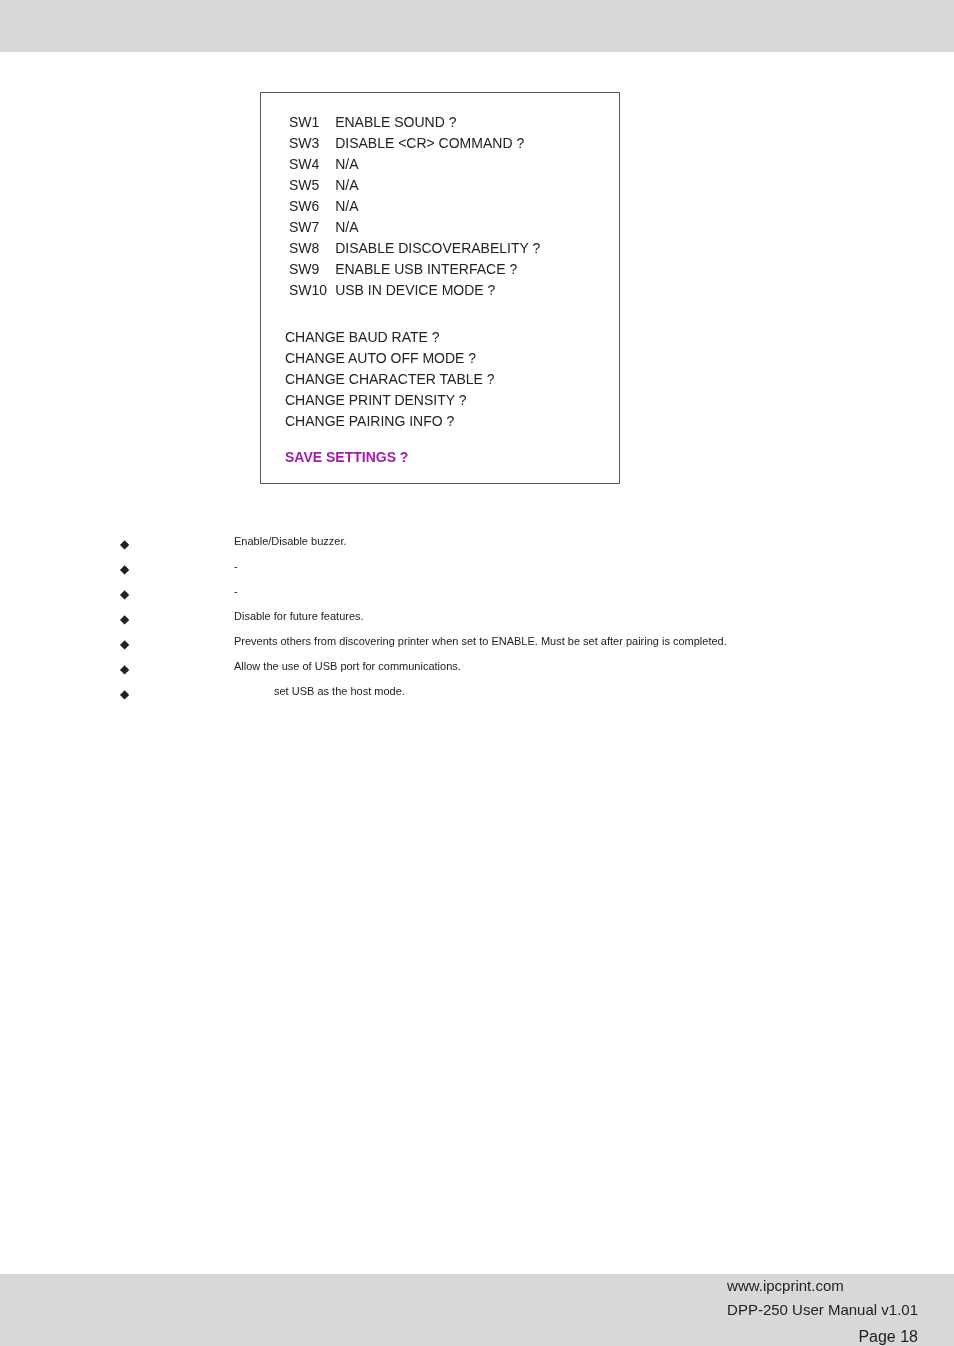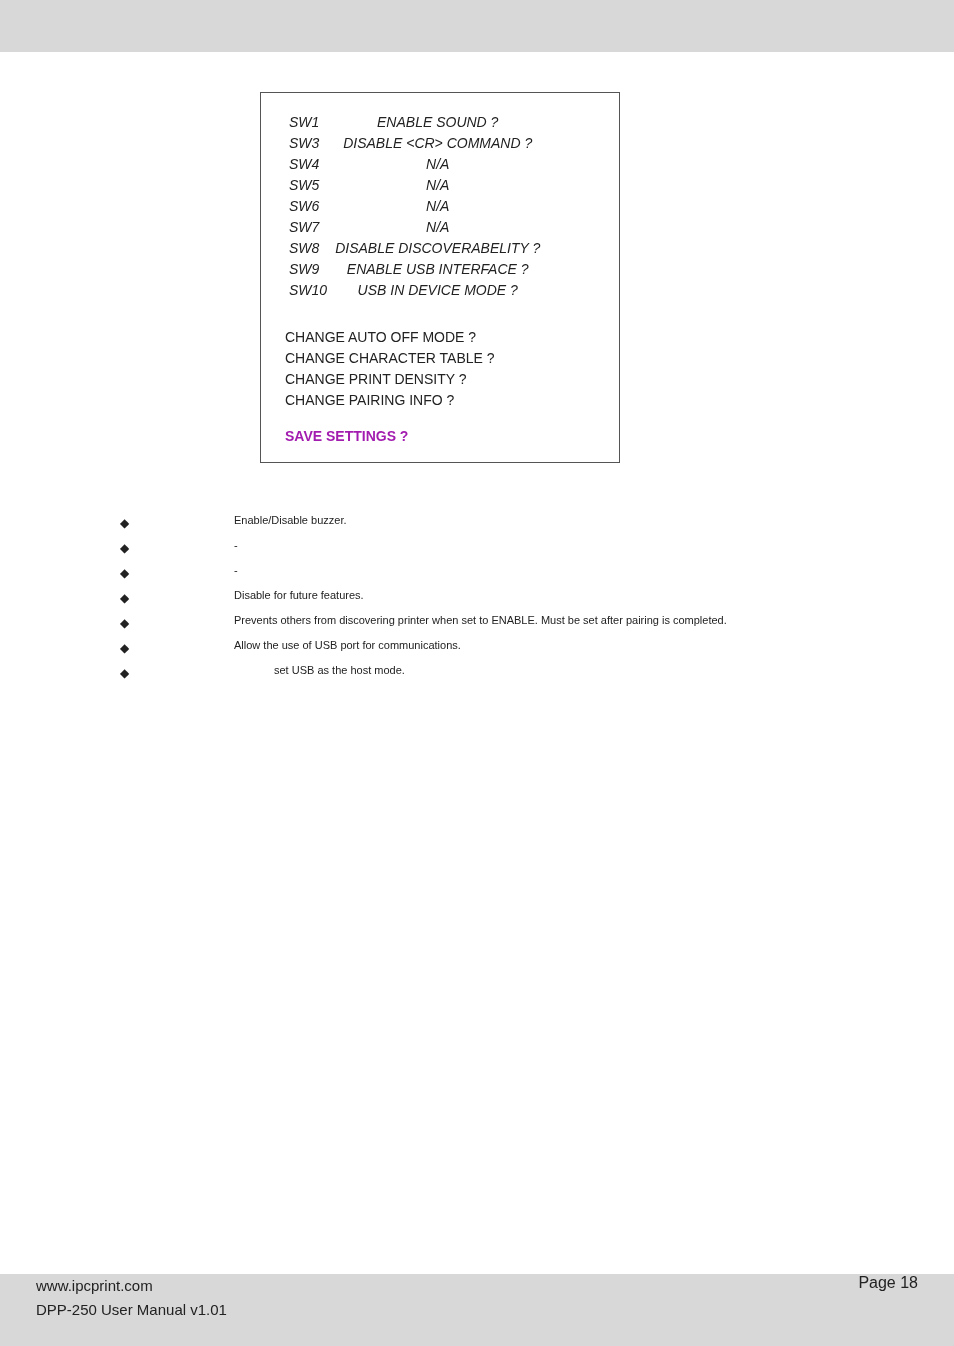--- a/index.html
+++ b/index.html
@@ -38,32 +38,30 @@
     .settings-box table {
       border-collapse: collapse;
     }
 
     .settings-box table tr td {
       padding: 2.5px 4px;
       font-size: 14px;
       font-family: Arial, Helvetica, sans-serif;
       white-space: nowrap;
       vertical-align: top;
-      font-style: italic;
     }
 
     .settings-box table tr td.sw-label {
       font-weight: normal;
       min-width: 44px;
       color: #222;
     }
 
     .settings-box table tr td.sw-desc {
       color: #222;
-      text-align: center;
     }
 
     .settings-box .separator {
       height: 18px;
     }
 
     .settings-box .misc-items {
       margin-top: 8px;
     }
 
@@ -117,22 +115,22 @@
 
     
     .bottom-bar {
       position: absolute;
       bottom: 0;
       left: 0;
       width: 100%;
       height: 72px;
       background: #d8d8d8;
       display: flex;
-      flex-direction: row;
-      align-items: flex-start;
+      flex-direction: column;
+      align-items: flex-end;
       justify-content: space-between;
       padding: 0 36px;
       margin-top: 40px;
     }
 
     .bottom-left {
       font-size: 15px;
       color: #222;
       line-height: 1.6;
     }
@@ -186,20 +184,21 @@
             <td class="sw-desc">ENABLE USB INTERFACE  ?</td>
           </tr>
           <tr>
             <td class="sw-label">SW10</td>
             <td class="sw-desc">USB IN DEVICE MODE  ?</td>
           </tr>
         </tbody>
     </table>
     <div class="separator"></div>
     <div class="misc-items" id="misc-items-container">
+        <div>CHANGE BAUD RATE  ?</div>
         <div>CHANGE AUTO OFF MODE  ?</div>
         <div>CHANGE CHARACTER TABLE  ?</div>
         <div>CHANGE PRINT DENSITY  ?</div>
         <div>CHANGE PAIRING INFO  ?</div>
       </div>
     <div class="save-settings" id="save-settings-text">SAVE SETTINGS  ?</div>
   </div>
 
   
   <div class="bullet-list" id="bullet-list">

